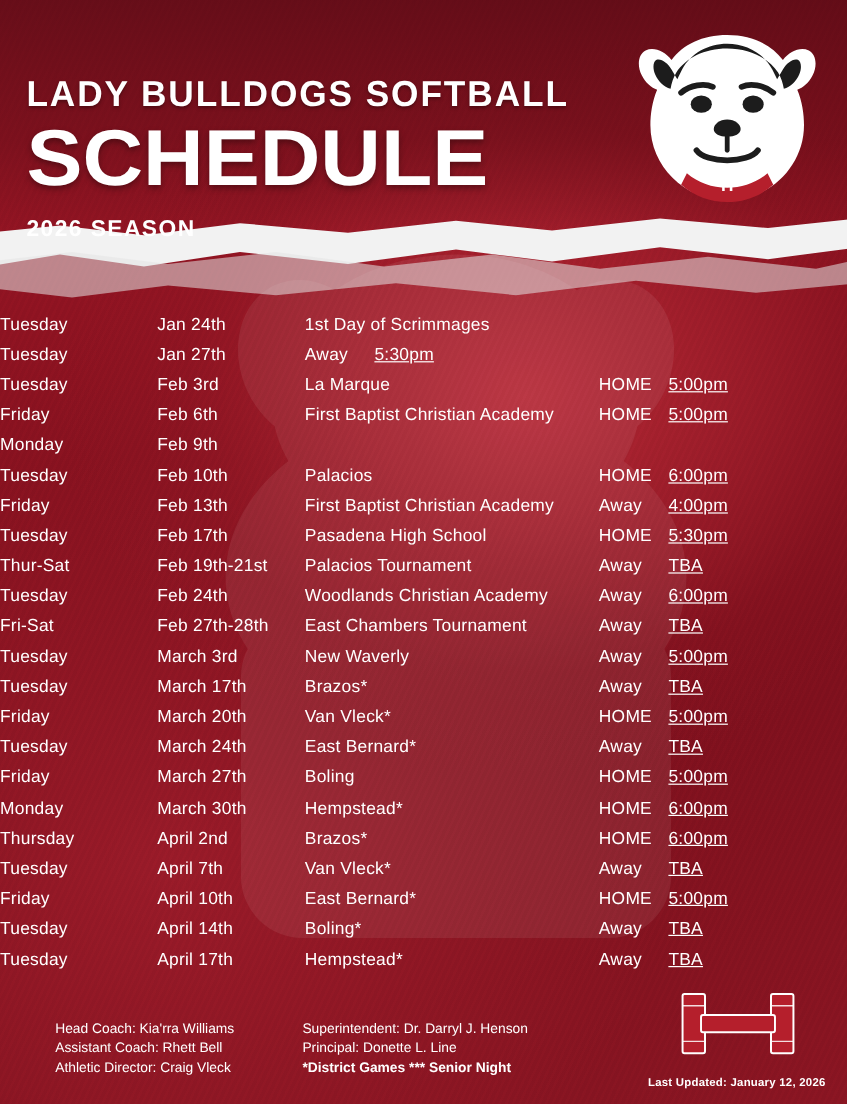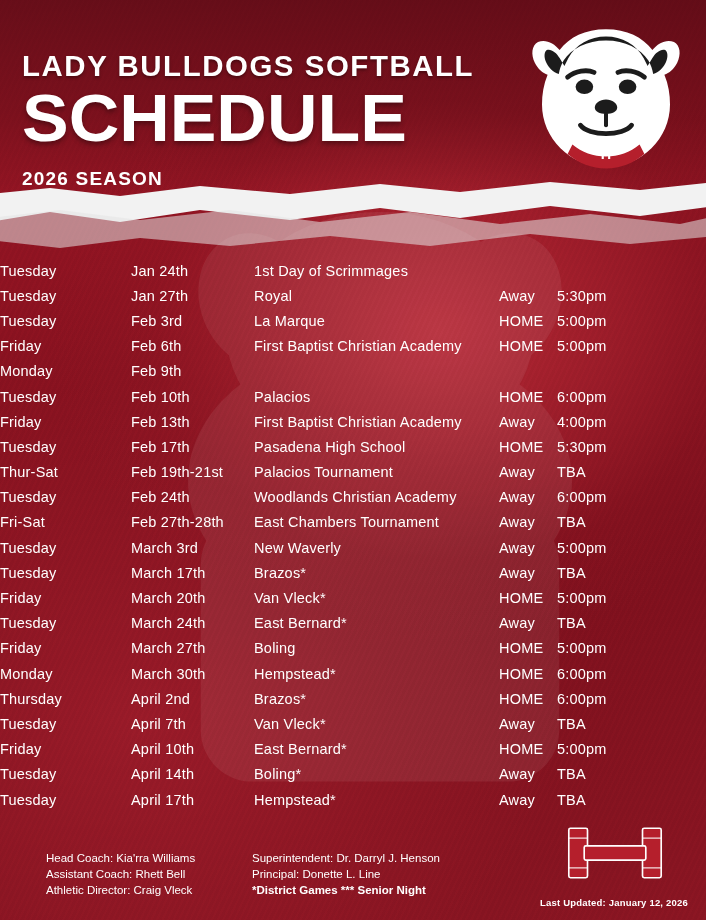--- a/index.html
+++ b/index.html
@@ -62,21 +62,21 @@
     left: -10px;
     right: -10px;
     top: 160px;
     height: 90px;
   }
   .torn svg { display:block; width: 100%; height: 100%; }
 
   .title-block {
     position: absolute;
     left: 22px;
-    top: 51px;
+    top: 64px;
     z-index: 5;
   }
   .title-line1 {
     color: #ffffff;
     font-size: 30px;
     font-weight: bold;
     letter-spacing: 1.6px;
     line-height: 1;
     font-family: "Liberation Sans Narrow", "Liberation Sans", sans-serif;
     transform: scaleX(0.98);
@@ -126,21 +126,21 @@
     align-items: center;
     height: 25.2px;
     color: #ffffff;
     font-size: 14.5px;
     letter-spacing: 0.2px;
   }
   .row .day   { width: 116px; flex: none; }
   .row .date  { width: 123px; flex: none; margin-left: 15px; }
   .row .opp   { width: 245px; flex: none; }
   .row .loc   { width: 58px;  flex: none; }
-  .row .time  { width: 70px;  flex: none; }
+  .row .time  { width: 70px;  flex: none; text-decoration: underline; }
 
   
   .footer {
     position: absolute;
     left: 0; right: 0; bottom: 0;
     height: 110px;
     z-index: 5;
   }
   .footer-left {
     position: absolute;
@@ -243,21 +243,20 @@
     <div class="row">
       <span class="day">Tuesday</span>
       <span class="date">Jan 24th</span>
       <span class="opp">1st Day of Scrimmages</span>
       <span class="loc"></span>
       <span class="time"></span>
     </div>
     <div class="row">
       <span class="day">Tuesday</span>
       <span class="date">Jan 27th</span>
-      <span class="opp">Royal</span>
       <span class="loc">Away</span>
       <span class="time">5:30pm</span>
     </div>
     <div class="row">
       <span class="day">Tuesday</span>
       <span class="date">Feb 3rd</span>
       <span class="opp">La Marque</span>
       <span class="loc">HOME</span>
       <span class="time">5:00pm</span>
     </div>

